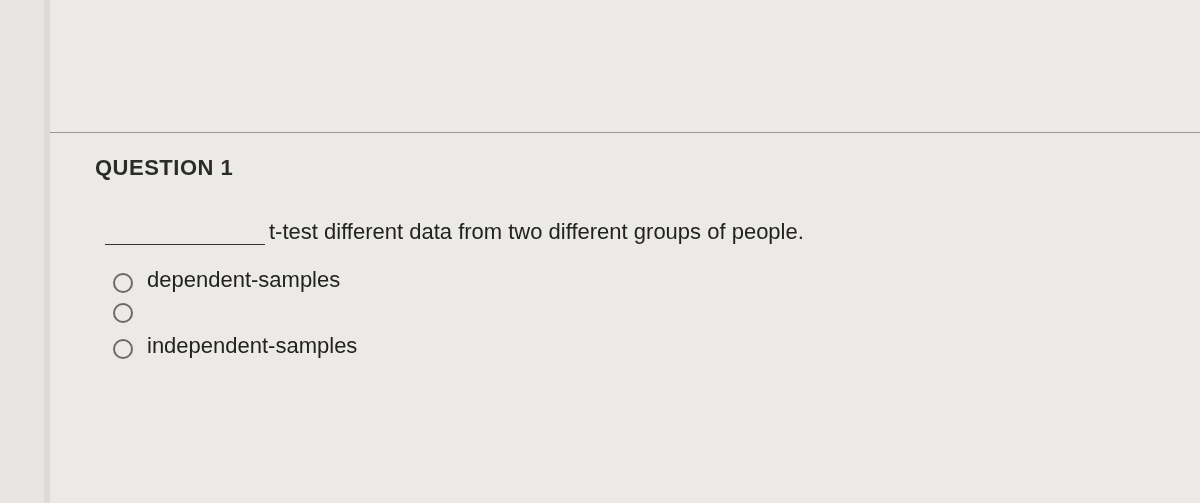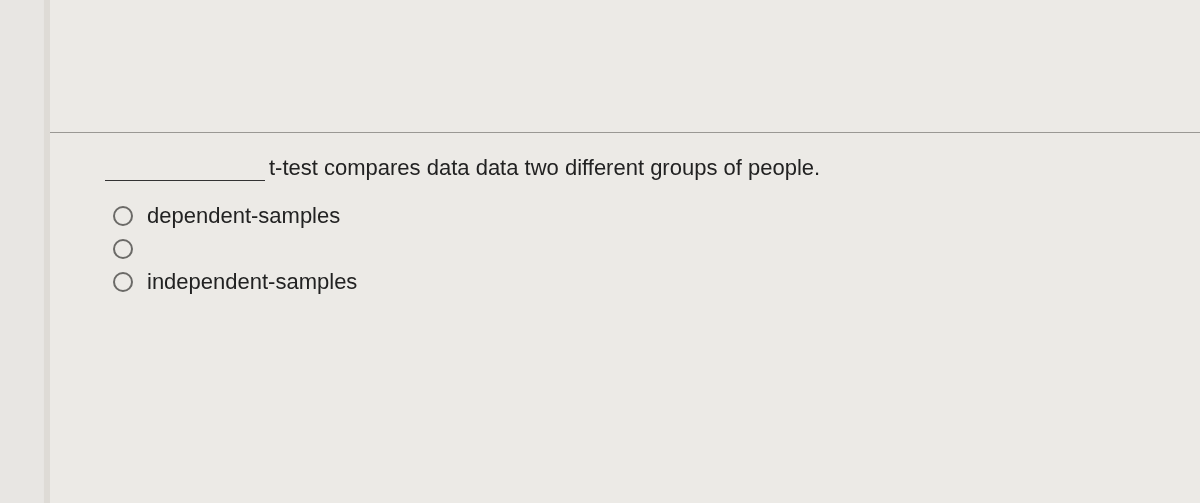--- a/index.html
+++ b/index.html
@@ -59,21 +59,21 @@
     }
     .prompt-text {
       font-size: 22px;
       color: #222;
     }
     .options {
       margin-left: 18px;
     }
     .option-row {
       display: flex;
-      align-items: center;
+      align-items: flex-end;
       margin-bottom: 10px;
       cursor: pointer;
     }
     .radio {
       width: 20px;
       height: 20px;
       border: 2px solid #6b6a67;
       border-radius: 50%;
       margin-right: 14px;
       flex-shrink: 0;
@@ -94,24 +94,25 @@
     }
   </style>
 </head>
 <body>
 
 <div class="left-edge"></div>
 <div class="outer-frame"></div>
 <div class="divider"></div>
 
 <div class="content">
+  <div class="question-title">QUESTION 1</div>
 
   <div class="prompt-row">
     <span class="blank"></span>
-    <span class="prompt-text">t-test compares data data two different groups of people.</span>
+    <span class="prompt-text">t-test different data from two different groups of people.</span>
   </div>
 
   <div class="options">
     <div class="option-row">
       <span class="radio"></span>
       <span class="option-label">dependent-samples</span>
     </div>
     <div class="option-row">
       <span class="radio"></span>
     </div>

